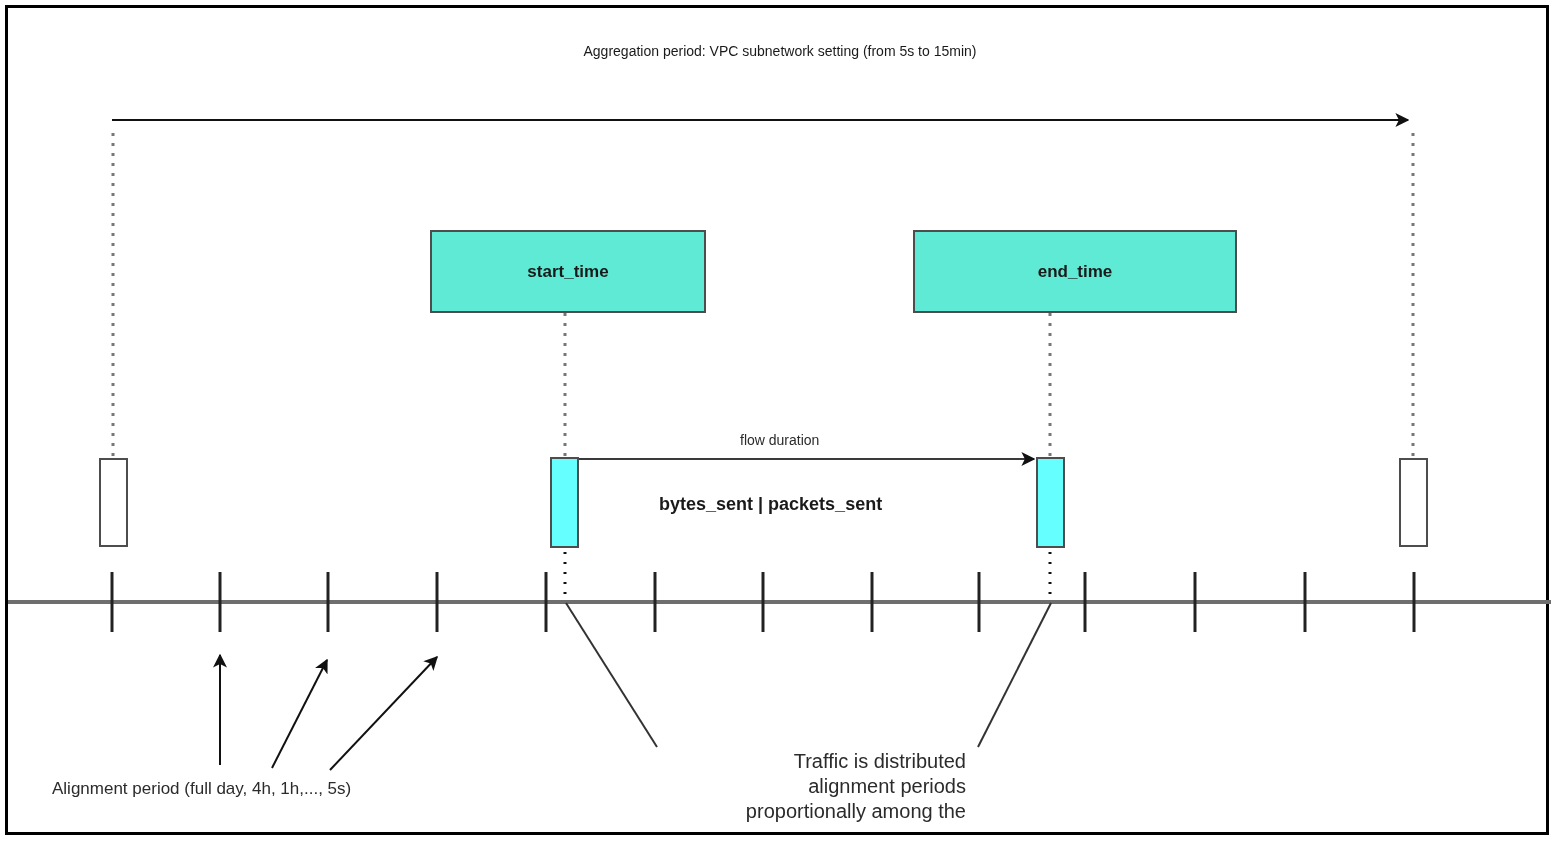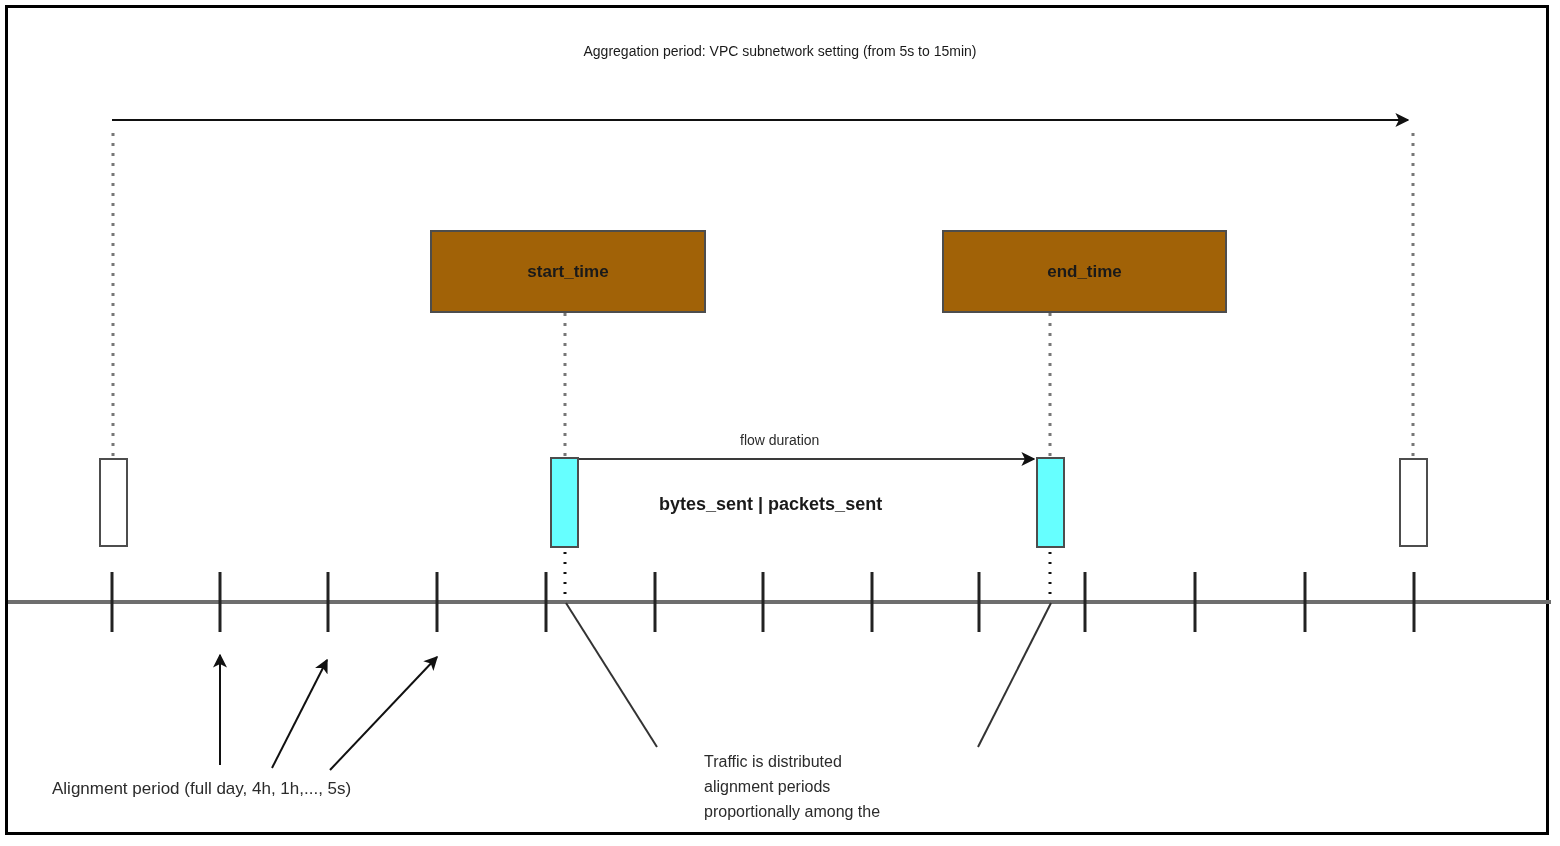--- a/index.html
+++ b/index.html
@@ -40,21 +40,21 @@
   }
   .title-text {
     font-size: 14px;
     text-align: center;
     width: 100%;
     top: 43px;
     left: 0;
   }
   .node-box {
     position: absolute;
-    background: #a16207;
+    background: #5eead4;
     border: 2px solid #4d4d4d;
     box-sizing: border-box;
     display: flex;
     align-items: center;
     justify-content: center;
     font-size: 17px;
     font-weight: bold;
     color: #1a1a1a;
   }
   .plain-rect {
@@ -81,25 +81,25 @@
     color: #1a1a1a;
     text-align: right;
   }
   .lbl-align {
     font-size: 17px;
     top: 779px;
     left: 52px;
     color: #2b2b2b;
   }
   .lbl-traffic {
-    font-size: 16px;
+    font-size: 20px;
     top: 749px;
     left: 704px;
     width: 262px;
-    text-align: left;
+    text-align: right;
     line-height: 25px;
     white-space: normal;
     color: #2b2b2b;
   }
 </style>
 </head>
 <body>
 
 <div id="canvas">
 
@@ -151,21 +151,21 @@
     <line x1="330" y1="770" x2="437" y2="657" stroke="#111111" stroke-width="2" marker-end="url(#arrowBlackUp)"></line>
 
     <line x1="566" y1="603" x2="657" y2="747" stroke="#333333" stroke-width="2"></line>
     <line x1="1051" y1="603" x2="978" y2="747" stroke="#333333" stroke-width="2"></line>
   </svg>
 
   <div class="txt title-text">Aggregation period: VPC subnetwork setting (from 5s to 15min)</div>
 
   <div class="node-box" style="left:430px; top:230px; width:276px; height:83px;">start_time</div>
 
-  <div class="node-box" style="left:913px; top:230px; width:285px; height:83px;margin-left:29px;">end_time</div>
+  <div class="node-box" style="left:913px; top:230px; width:324px; height:83px;">end_time</div>
 
   <div class="plain-rect" style="left:99px; top:458px; width:29px; height:89px;"></div>
   <div class="plain-rect" style="left:1399px; top:458px; width:29px; height:89px;"></div>
 
   <div class="cyan-rect" style="left:550px; top:457px; width:29px; height:91px;"></div>
   <div class="cyan-rect" style="left:1036px; top:457px; width:29px; height:91px;"></div>
 
   <div class="txt lbl-flow" style="left:740px;">flow duration</div>
 
   <div class="txt lbl-bytes" style="left:659px;">bytes_sent | packets_sent</div>

